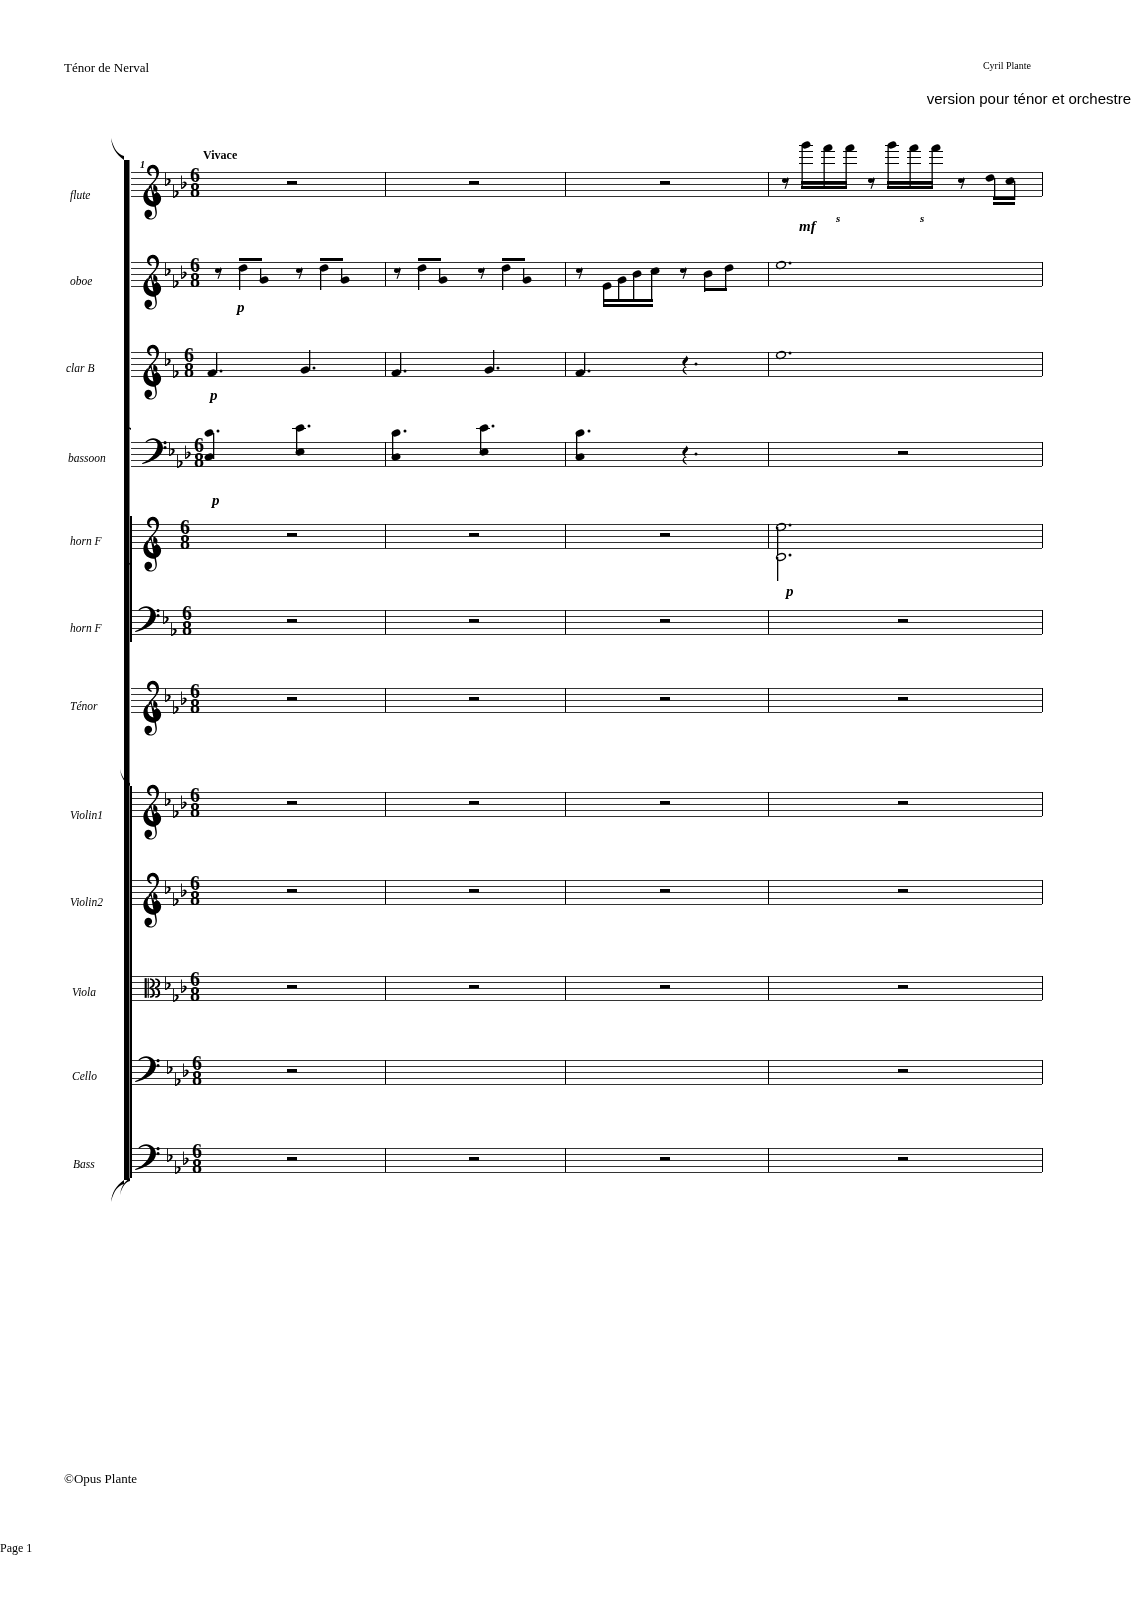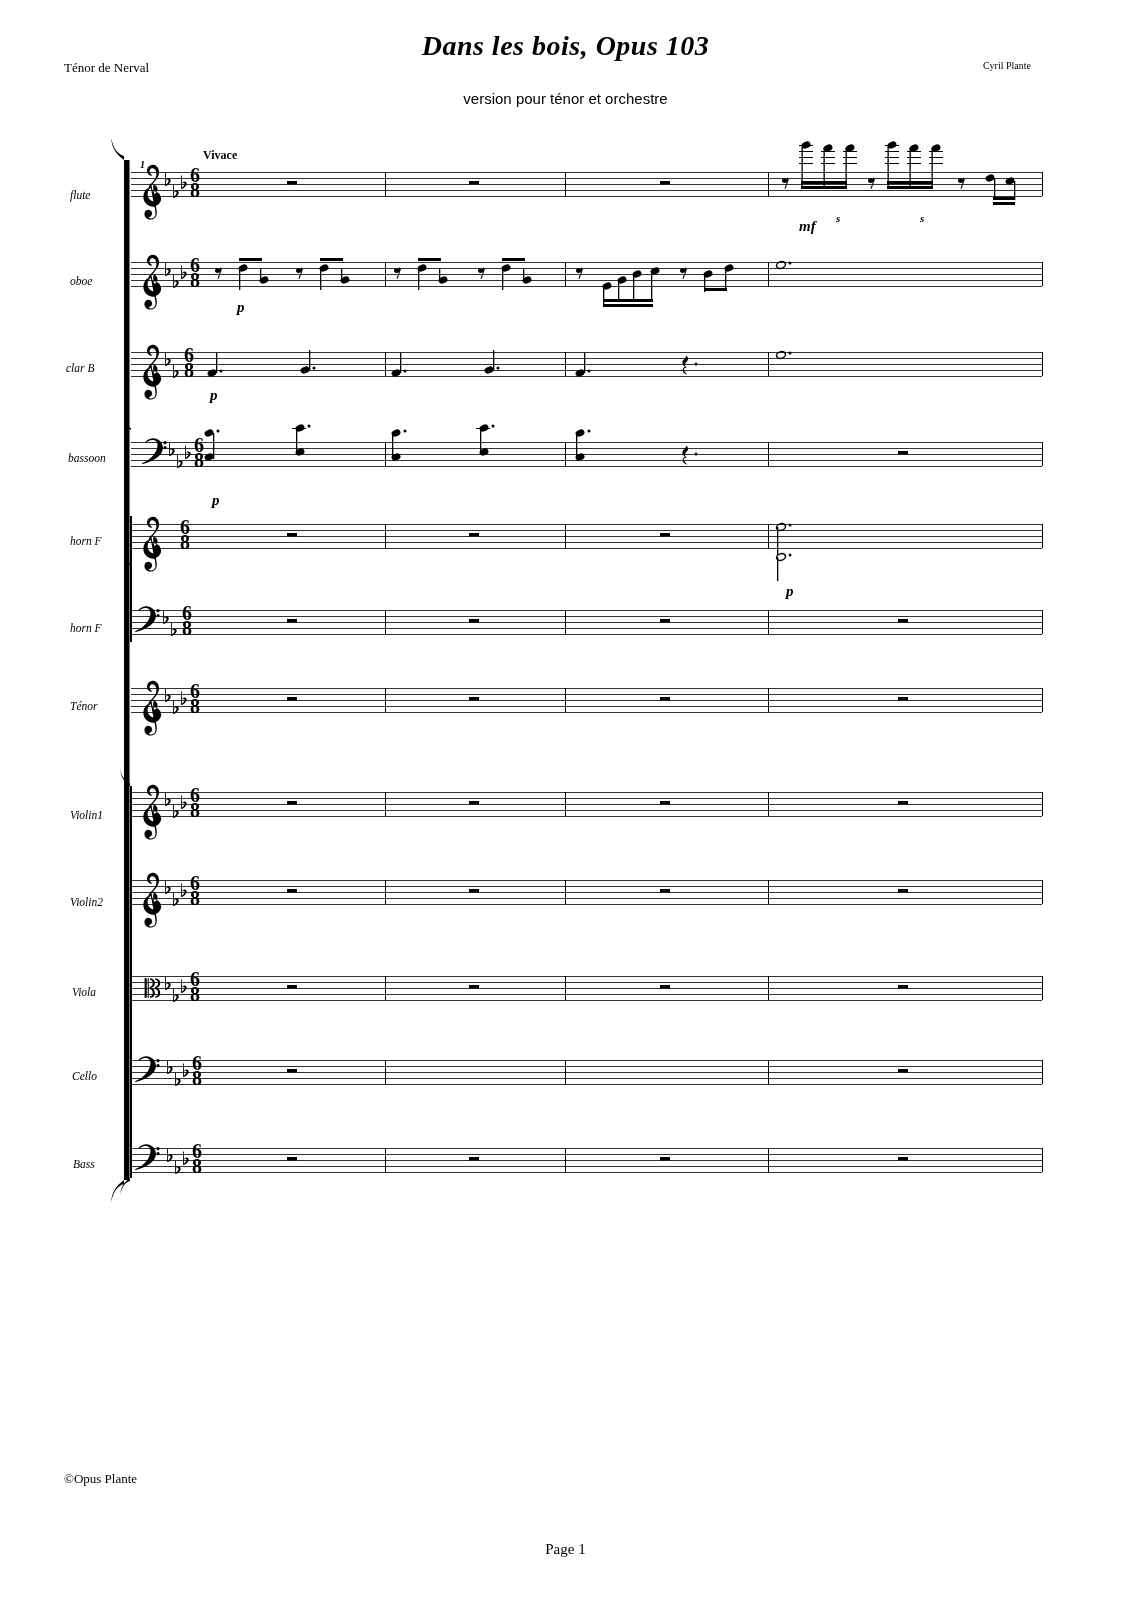--- a/index.html
+++ b/index.html
@@ -32,21 +32,21 @@
     font-style: italic;
     font-weight: bold;
     font-size: 28px;
     letter-spacing: 0.5px;
   }
   .subtitle {
     position: absolute;
     top: 90px;
     left: 0;
     width: 1131px;
-    text-align: center;
+    text-align: right;
     font-family: "Liberation Sans", sans-serif;
     font-size: 15px;
   }
   .lyricist {
     position: absolute;
     top: 60px;
     left: 64px;
     font-size: 13px;
   }
   .composer {
@@ -59,22 +59,21 @@
     position: absolute;
     top: 1471px;
     left: 64px;
     font-size: 13px;
   }
   .pagenum {
     position: absolute;
     top: 1541px;
     left: 0;
     width: 1131px;
-    text-align: center;
-    font-size: 15px;
+    font-size: 12px;
   }
 
   
   #score {
     position: absolute;
     left: 0;
     top: 0;
     width: 1131px;
     height: 1600px;
   }
@@ -99,21 +98,20 @@
     font-style: italic;
     font-weight: bold;
     font-size: 10px;
   }
 </style>
 </head>
 <body>
 
 <div class="page">
 
-  <div class="title">Dans les bois, Opus 103</div>
   <div class="subtitle">version pour ténor et orchestre</div>
   <div class="lyricist">Ténor de Nerval</div>
   <div class="composer">Cyril Plante</div>
   <div class="copyright">©Opus Plante</div>
   <div class="pagenum">Page 1</div>
 
   <svg id="score" viewBox="0 0 1131 1600" xmlns="http://www.w3.org/2000/svg">
     <defs>
 
       <g id="g-treble">

